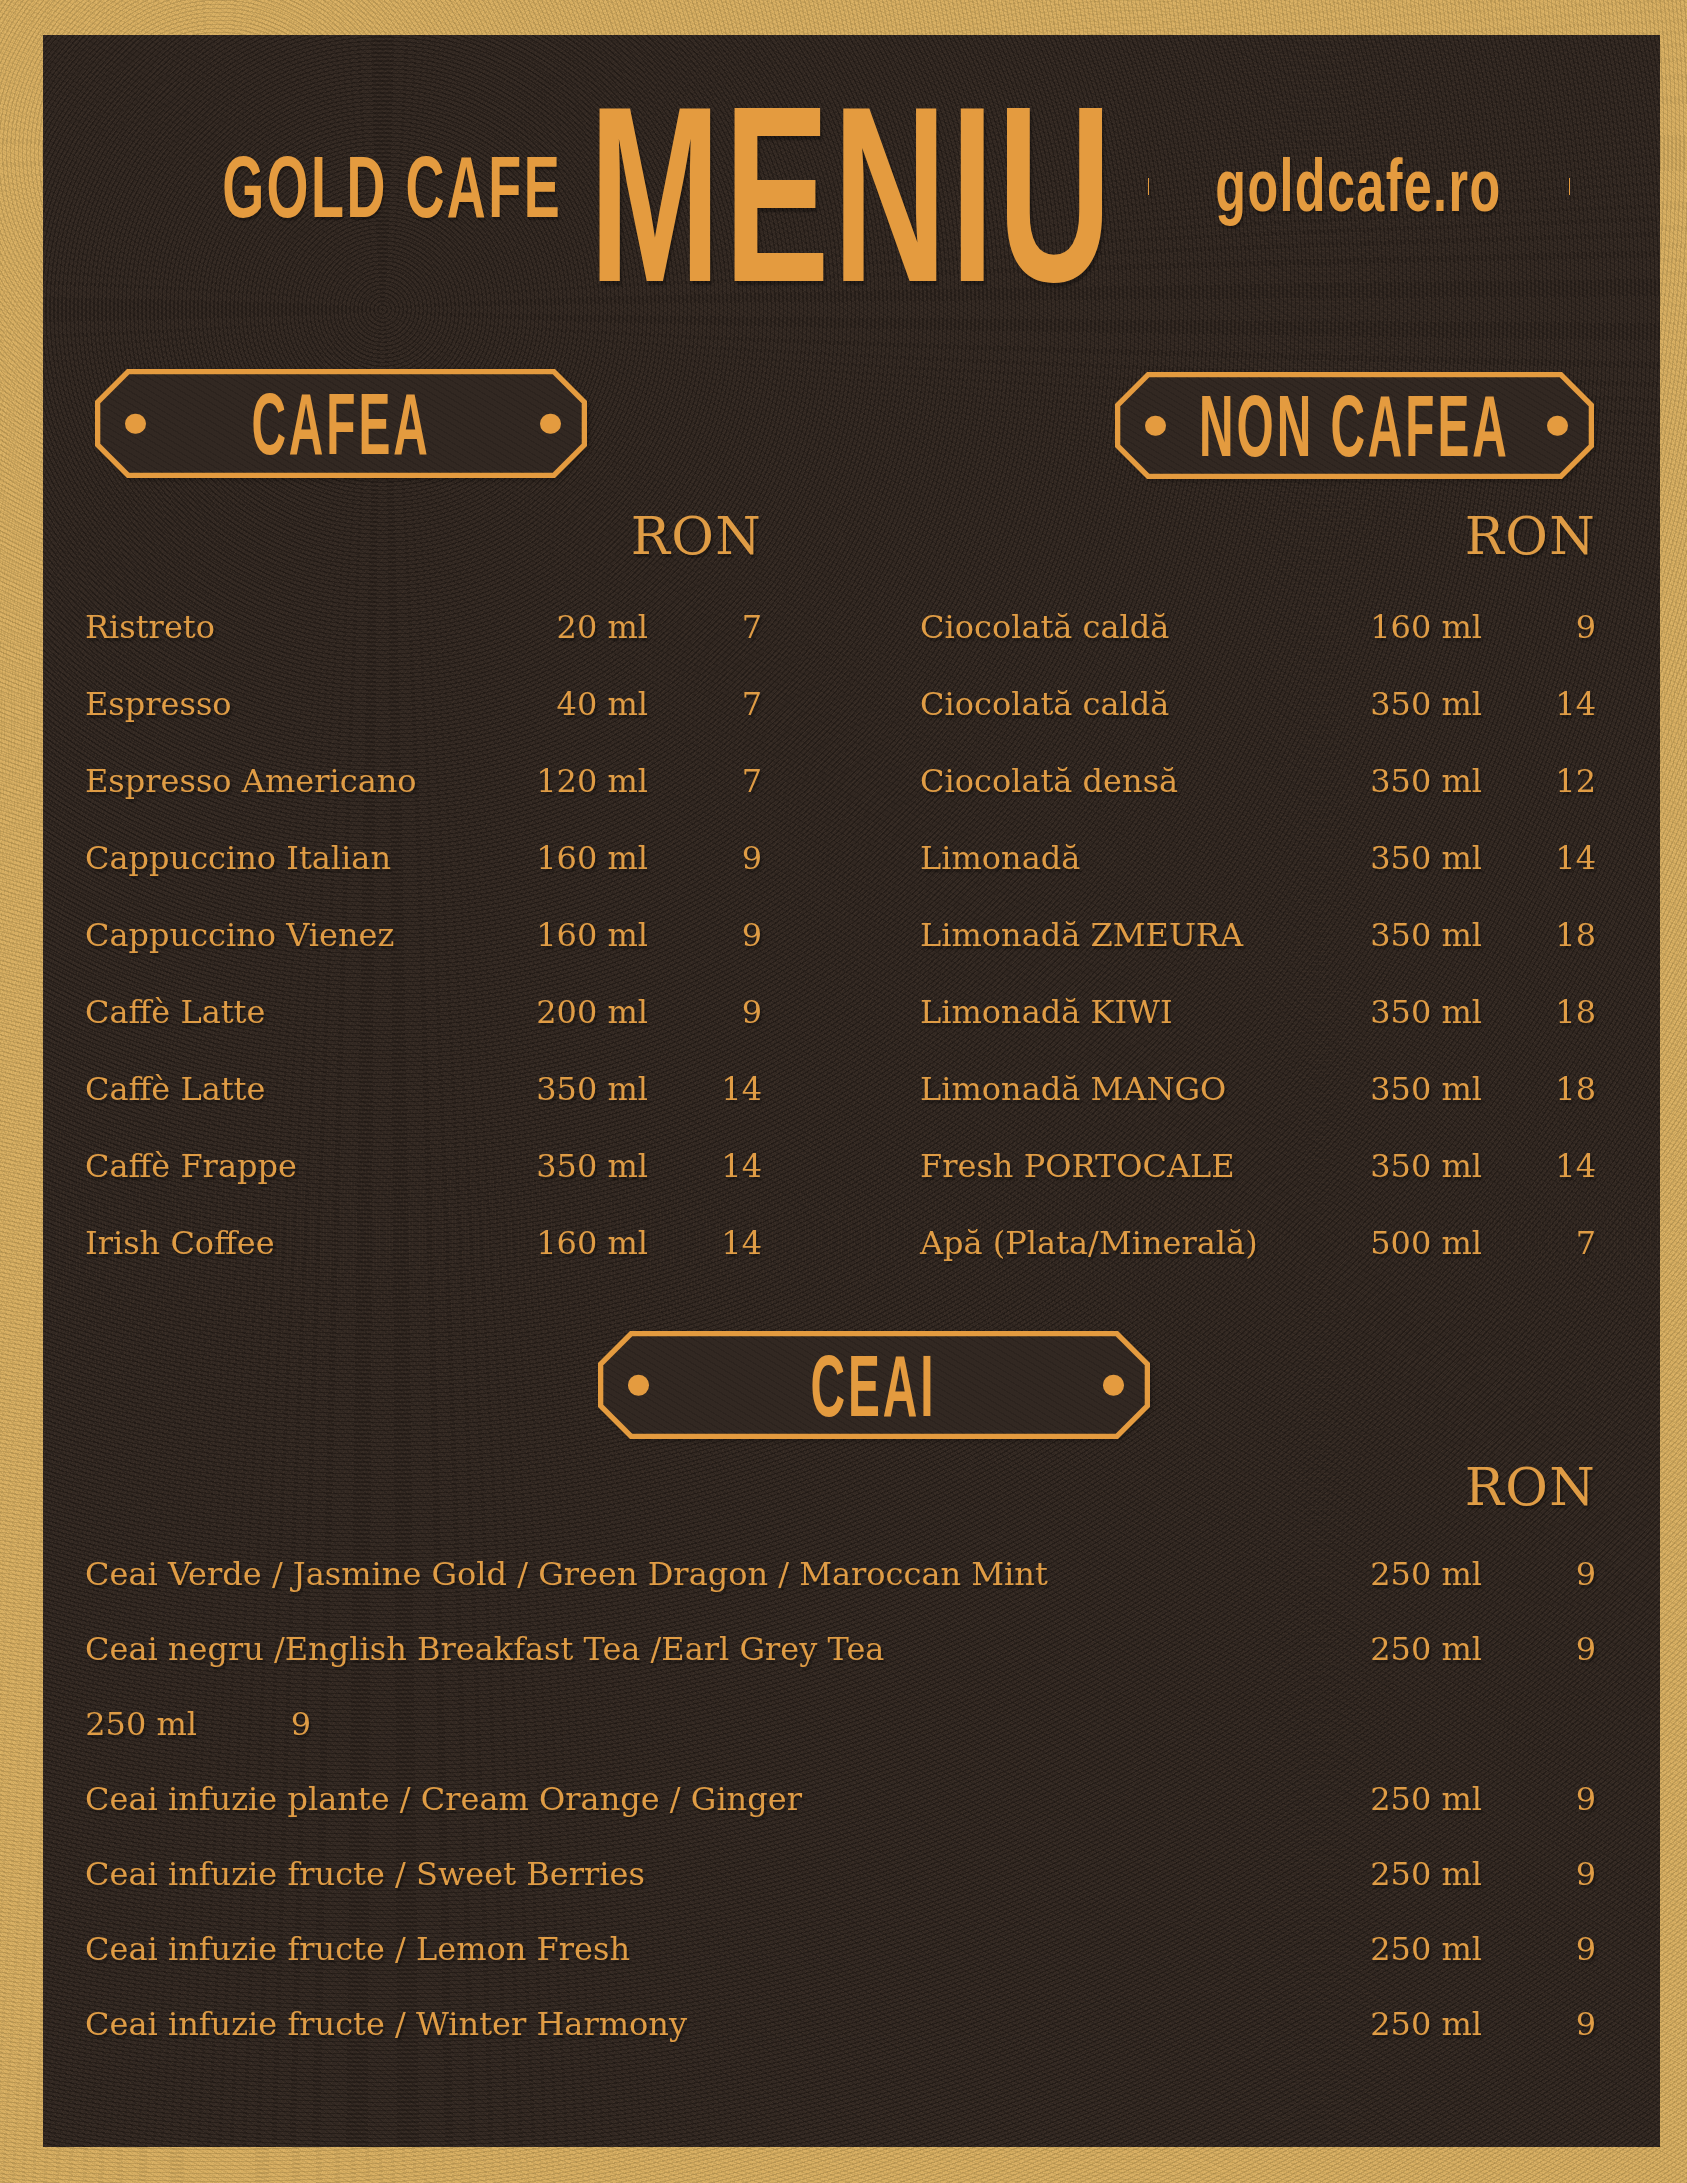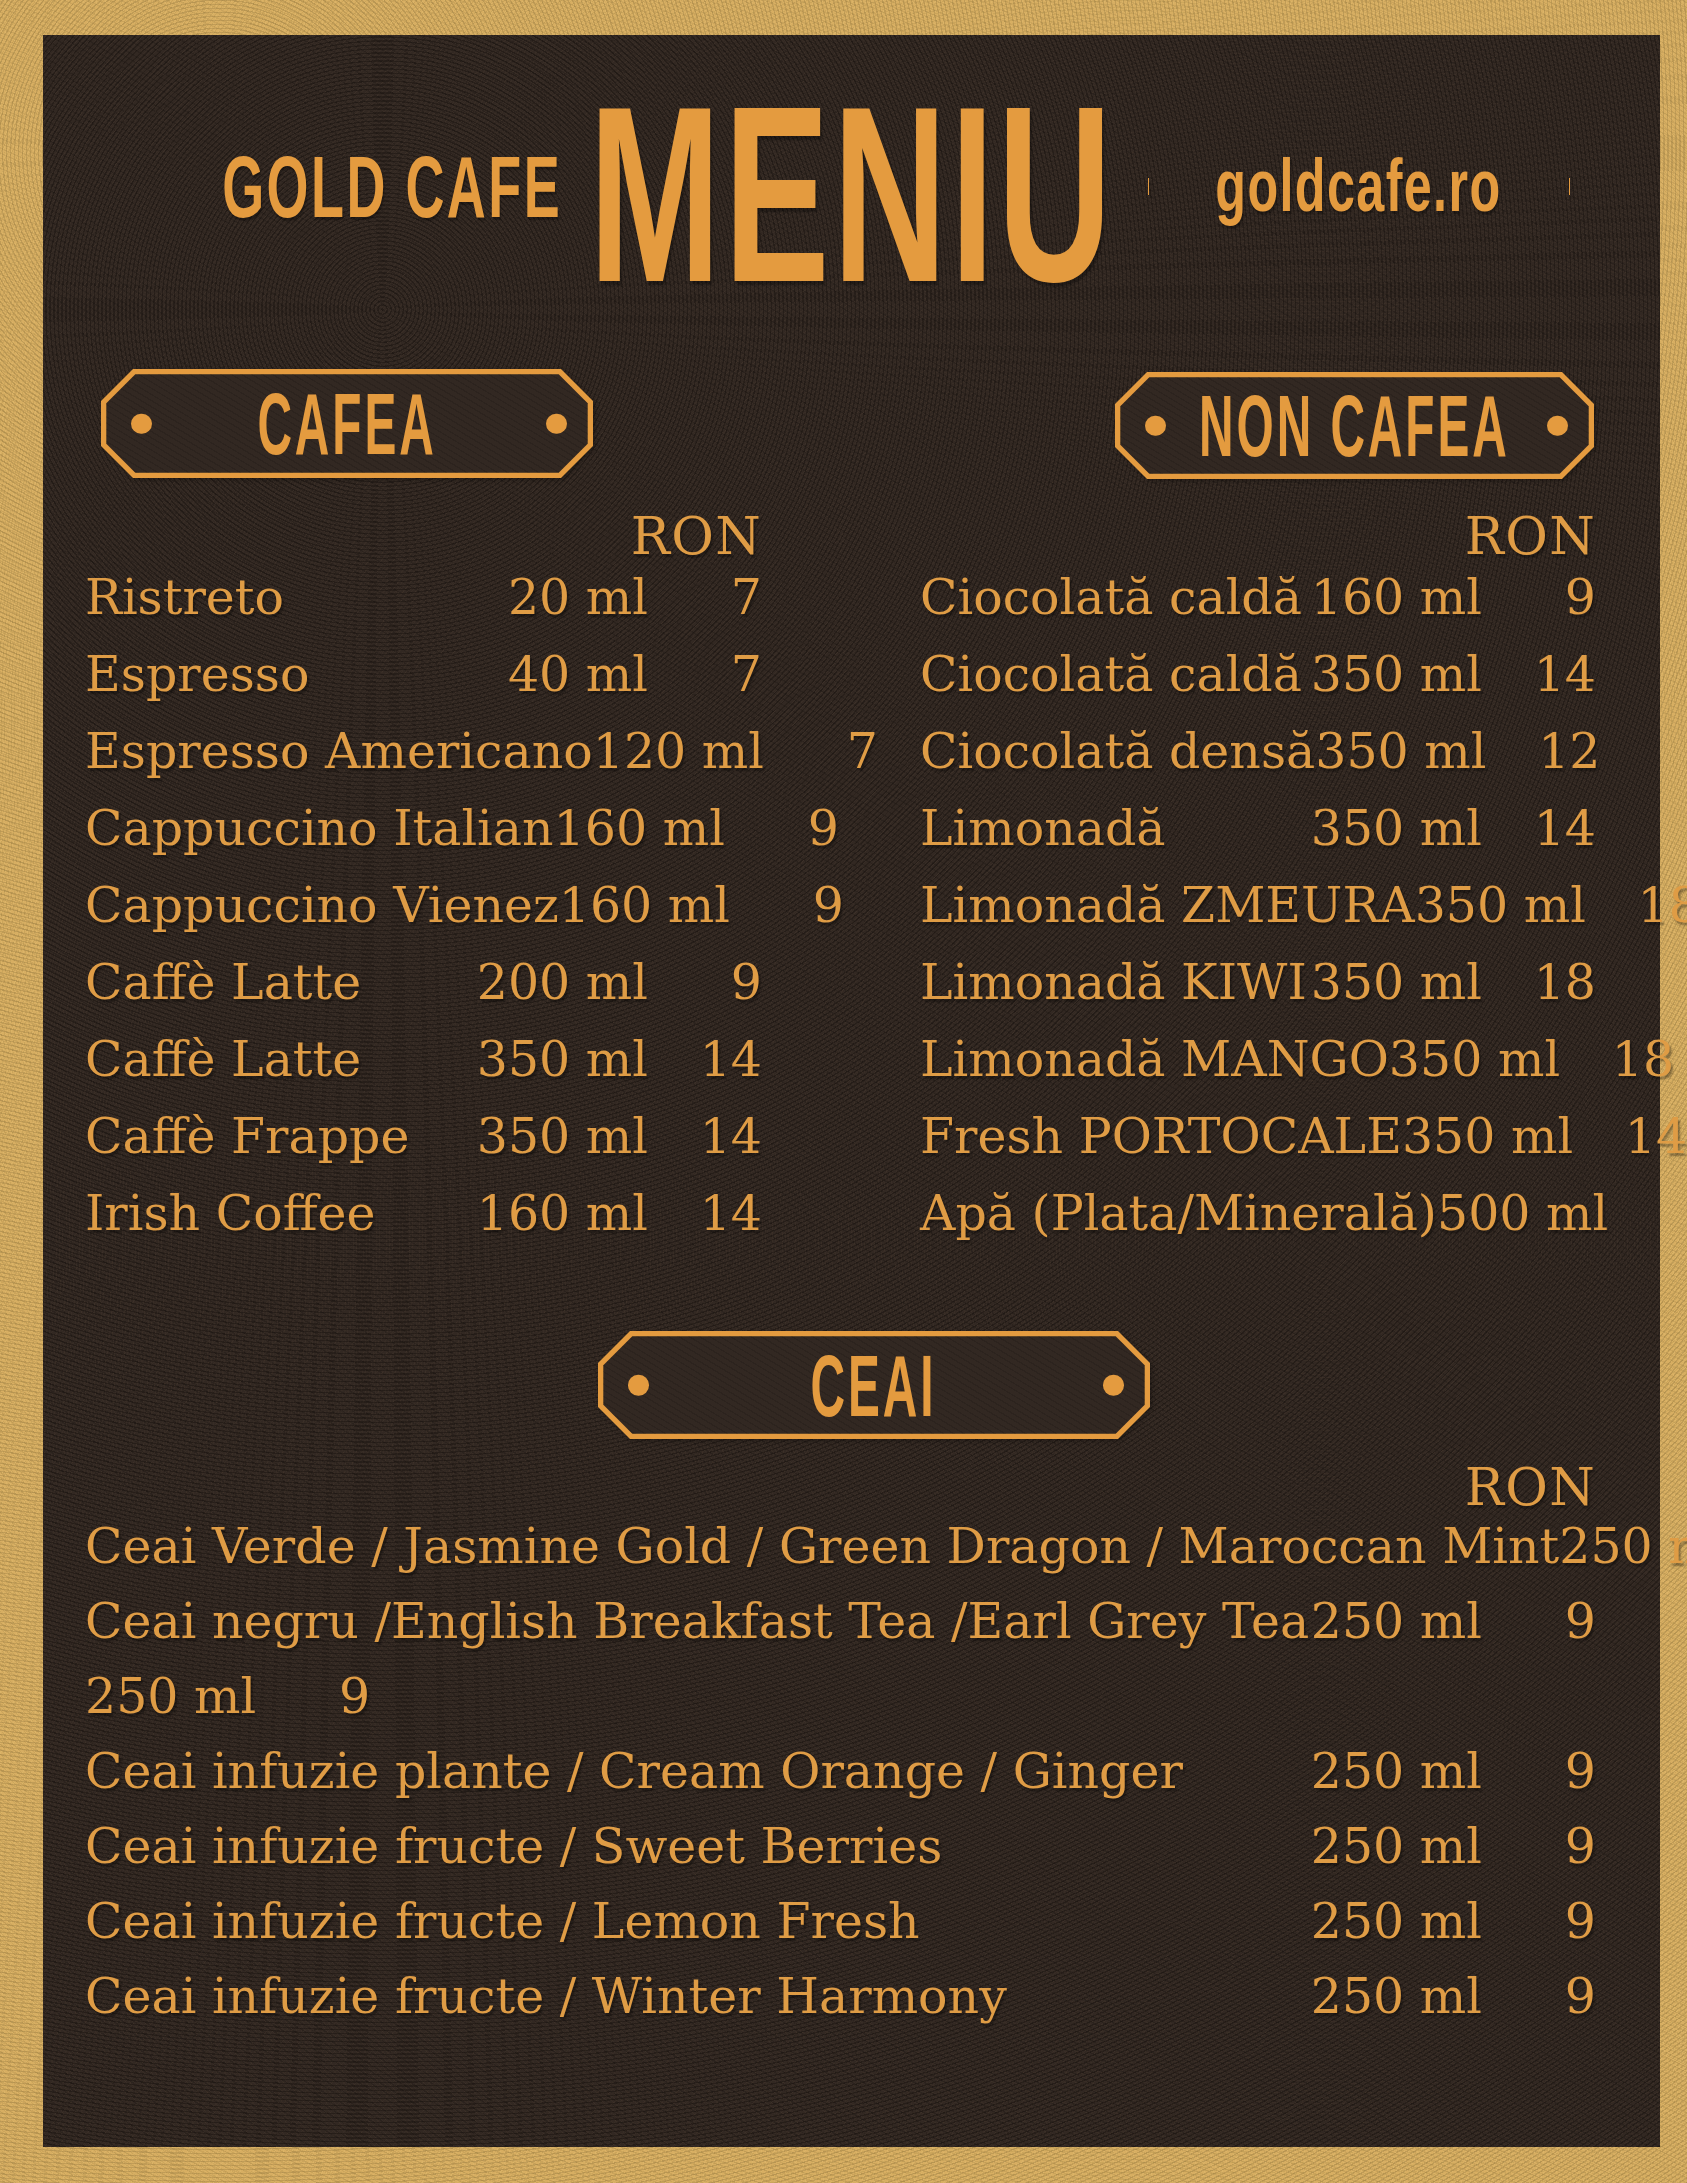--- a/index.html
+++ b/index.html
@@ -76,40 +76,40 @@
   .badge-dot.right { right:26.5px; }
   .badge-label-wrap {
     position:absolute; inset:0;
     display:flex; align-items:center; justify-content:center;
   }
   .badge-label {
     display:block; white-space:nowrap;
     font-weight:700; font-size:87px; line-height:87px; letter-spacing:5.3px;
     color:#e49b3f; transform:scaleX(.55);
   }
-  .badge-cafea    { left:58px;   top:334px;  width:492px; height:109px; }
+  .badge-cafea    { left:52px;   top:334px;  width:492px; height:109px; }
   .badge-noncafea { left:1072px; top:337px;  width:479px; height:107px; }
   .badge-ceai     { left:555px;  top:1296px; width:552px; height:108px; }
 
   
   .serif { font-family:"DejaVu Serif","Liberation Serif",serif; color:#df9c45;
            text-shadow:2px 2.6px 2px rgba(0,0,0,.35); }
   .ron-label {
     position:absolute; text-align:right;
     font-size:52px; line-height:60px; letter-spacing:1.3px;
   }
   .ron-cafea    { left:42px;   width:677px; top:471px; }
   .ron-noncafea { left:877px; width:676px; top:471px; }
   .ron-ceai     { left:42px;   width:1511px; top:1422px; }
 
   .menu-list { position:absolute; }
   .list-cafea    { left:42px;   width:677px; top:534px; }
   .list-noncafea { left:877px; width:676px; top:534px; }
   .list-ceai     { left:42px;   width:1511px; top:1483px; }
-  .row { display:flex; align-items:flex-start; height:77px; font-size:49px; }
+  .row { display:flex; align-items:flex-end; height:77px; font-size:32px; }
   .list-ceai .row { height:75px; }
   .item-name   { flex:1 1 auto; text-align:left; white-space:nowrap; }
   .item-volume { flex:0 0 112px; text-align:right; white-space:nowrap; }
   .item-price  { flex:0 0 114px; text-align:right; white-space:nowrap; }
 </style>
 </head>
 <body>
 
 <div class="page">
   <div class="panel">

